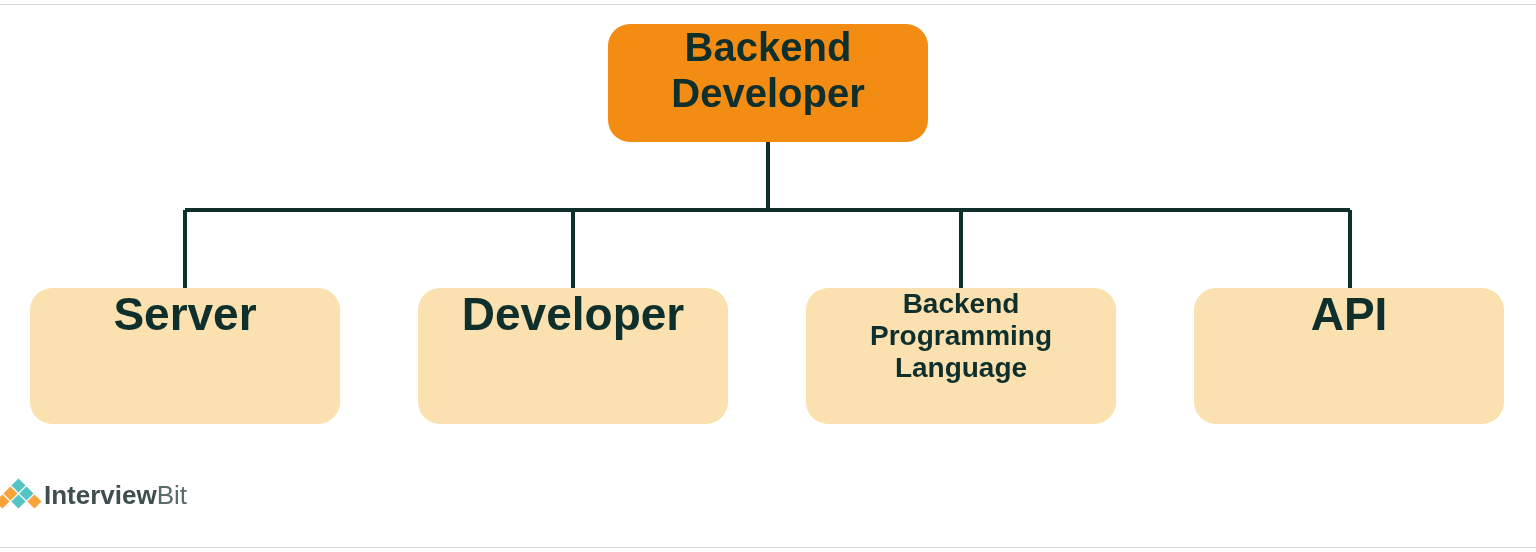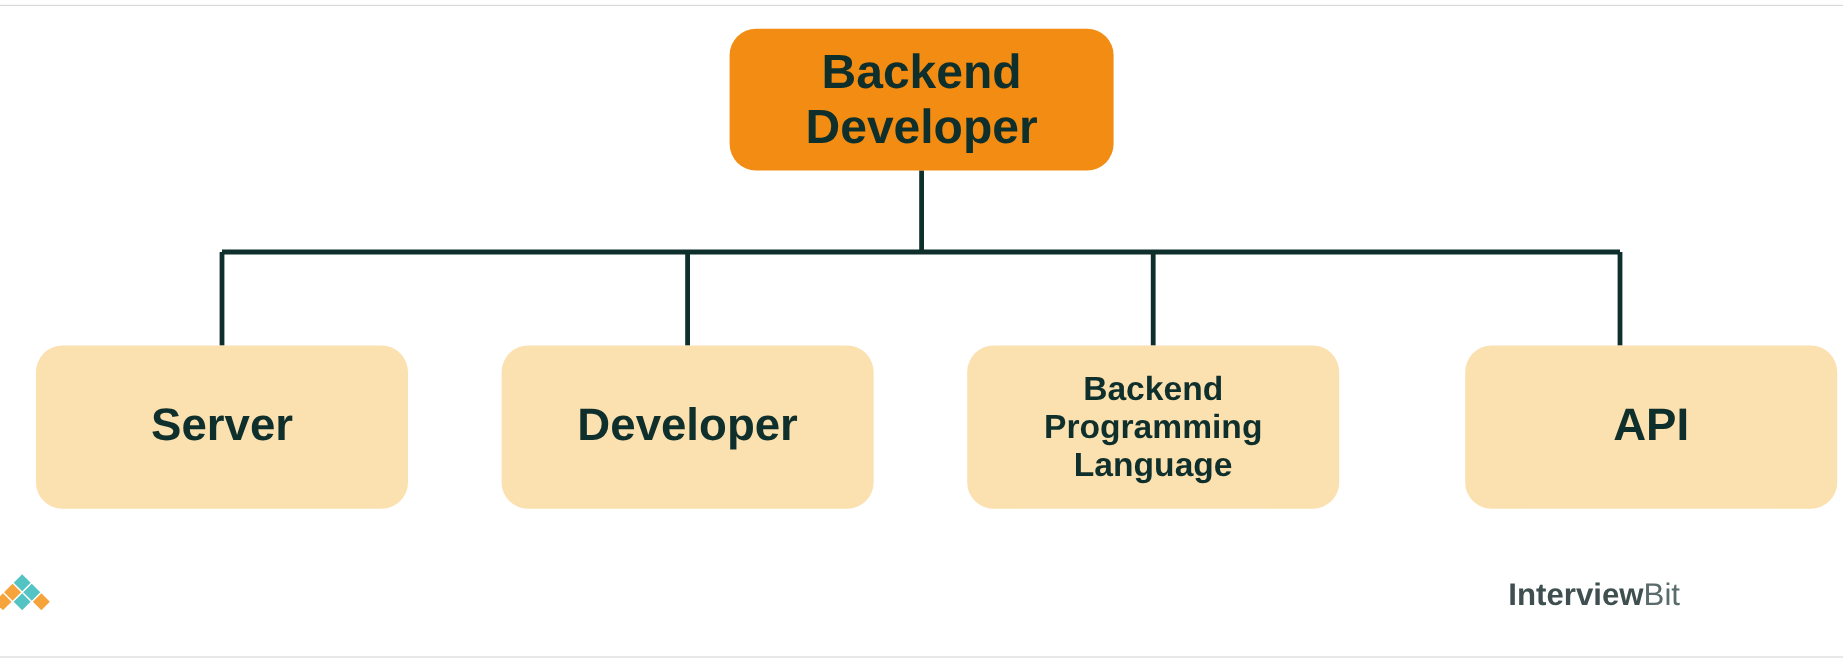--- a/index.html
+++ b/index.html
@@ -1,46 +1,45 @@
 <!DOCTYPE html>
 <html><head>
 <meta charset="utf-8">
 <style>
   * { box-sizing: border-box; margin: 0; padding: 0; }
   html, body { width: 1536px; height: 552px; background: #ffffff; font-family: "Segoe UI", Arial, sans-serif; }
   .canvas { position: relative; width: 1536px; height: 552px; }
   .node {
     position: absolute;
     display: flex;
-    align-items: center;
+    align-items: flex-start;
     justify-content: center;
     text-align: center;
     font-weight: 700;
     color: #0e2f2b;
     border-radius: 22px;
     line-height: 1.15;
   }
   .root {
     background: #f28c13;
     font-size: 40px;
   }
   .child {
     background: #fbe0b0;
-    font-size: 38px;
+    font-size: 46px;
   }
   .child.small { font-size: 28px; }
   .connectors { position: absolute; left: 0; top: 0; width: 1536px; height: 552px; }
   .connectors line { stroke: #0e2f2b; stroke-width: 4; }
   .footer {
     position: absolute;
     left: 0; width: 1400px;
     display: flex;
     align-items: center;
-    justify-content: space-between;
-    gap: 10px;
+    justify-content: flex-start;
   }
   .footer-text {
     font-size: 26px;
     color: #5a6b6b;
     font-family: "Segoe UI", Arial, sans-serif;
   }
   .footer-text .bold { font-weight: 700; color: #3f4f4f; }
   .logo-icon svg { display: block; }
   .hr { position:absolute; left:0; width:1536px; height:0; border-top:1px solid #d9d9d9; }
 </style>
@@ -70,21 +69,21 @@
   </div>
 
   <div class="node child" style="left:418px; top:288px; width:310px; height:136px;">
     <span>Developer</span>
   </div>
 
   <div class="node child small" style="left:806px; top:288px; width:310px; height:136px;">
     <span>Backend<br>Programming<br>Language</span>
   </div>
 
-  <div class="node child" style="left:1194px; top:288px; width:310px; height:136px;margin-left:27px;">
+  <div class="node child" style="left:1194px; top:288px; width:310px; height:136px;">
     <span>API</span>
   </div>
 
   <div class="footer" style="top:478px;">
     <span class="logo-icon">
       <svg width="44" height="34" viewBox="0 0 44 34">
         <g transform="translate(22,4)">
           <rect x="-5" y="0" width="10" height="10" fill="#53c3c3" transform="rotate(45)"></rect>
           <rect x="-5" y="0" width="10" height="10" fill="#f5a33a" transform="translate(-8,8) rotate(45)"></rect>
           <rect x="-5" y="0" width="10" height="10" fill="#53c3c3" transform="translate(8,8) rotate(45)"></rect>

